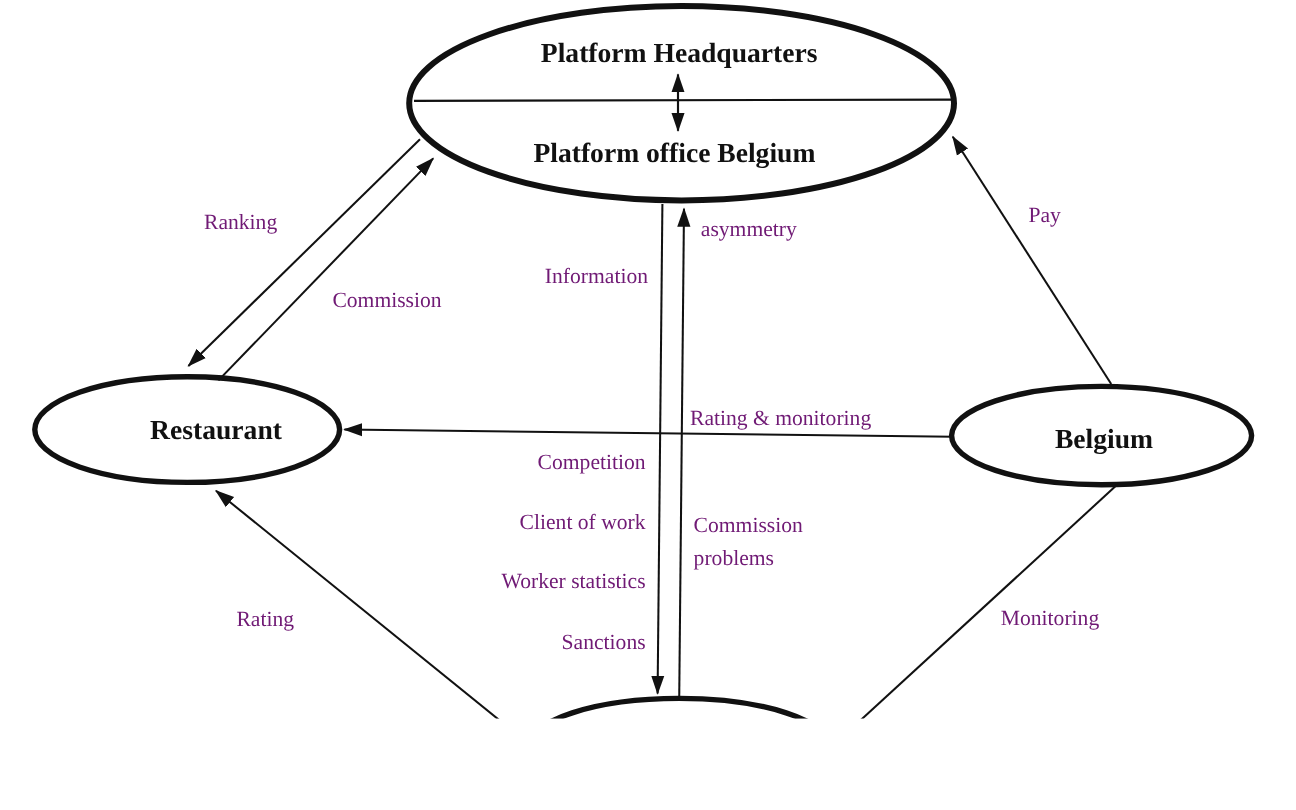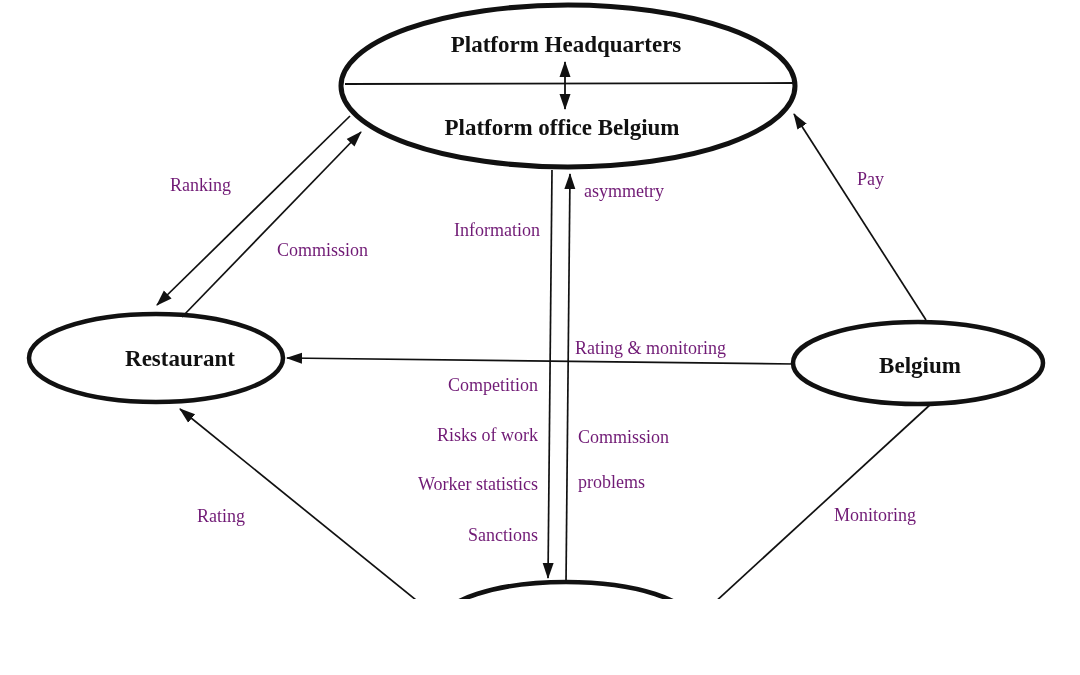--- a/index.html
+++ b/index.html
@@ -67,21 +67,21 @@
   <div class="node-lbl" style="left:920px;top:366px;">Belgium</div>
   <div class="node-lbl" style="left:565px;top:627px;">Courier</div>
 
   <div class="lbl" style="left:170px;top:172px;">Ranking</div>
   <div class="lbl" style="left:277px;top:237px;">Commission</div>
   <div class="lbl right" style="right:540px;top:178px;margin-top:39px;">Information</div>
   <div class="lbl" style="left:584px;top:178px;">asymmetry</div>
   <div class="lbl" style="left:857px;top:166px;">Pay</div>
   <div class="lbl right" style="right:542px;top:372px;">Competition</div>
   <div class="lbl" style="left:575px;top:335px;">Rating &amp; monitoring</div>
-  <div class="lbl right" style="right:542px;top:422px;">Risks of work</div>
+  <div class="lbl right" style="right:542px;top:422px;">Client of work</div>
   <div class="lbl right" style="right:542px;top:471px;">Worker statistics</div>
   <div class="lbl right" style="right:542px;top:522px;margin-left:32px;">Sanctions</div>
   <div class="lbl" style="left:578px;top:424px;">Commission</div>
-  <div class="lbl" style="left:578px;top:469px;">problems</div>
+  <div class="lbl" style="left:578px;top:452px;">problems</div>
   <div class="lbl" style="left:197px;top:503px;">Rating</div>
   <div class="lbl" style="left:834px;top:502px;">Monitoring</div>
 
 </div>
 
 </body></html>

